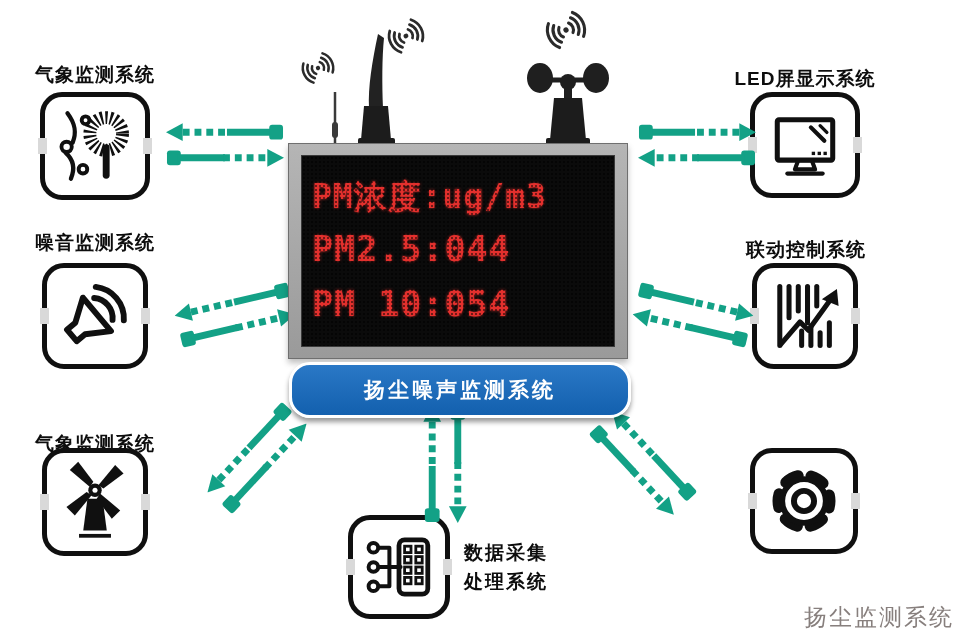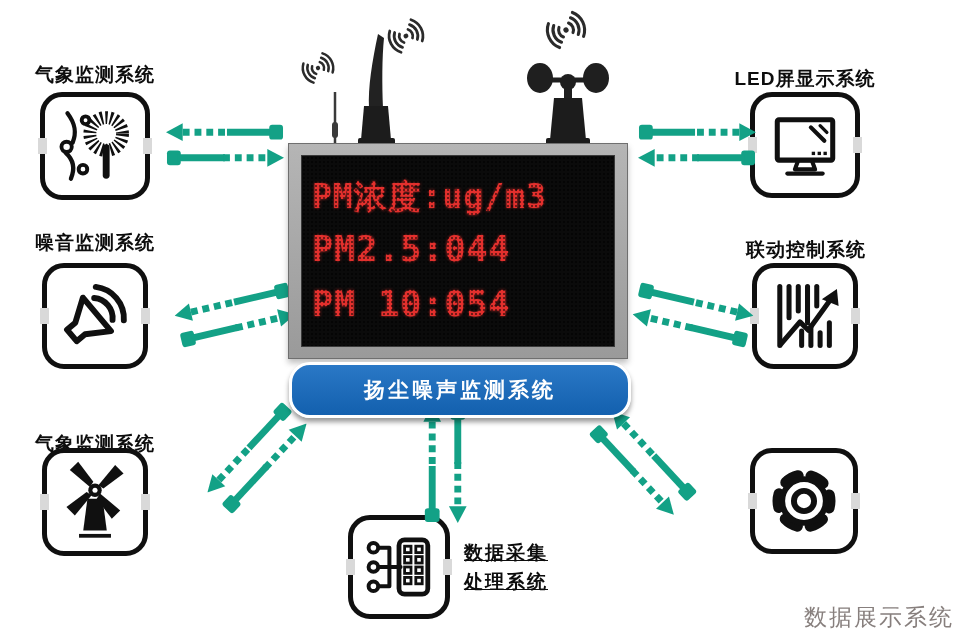--- a/index.html
+++ b/index.html
@@ -66,21 +66,21 @@
   
   .arrow-pair { position:absolute; width:118px; height:46px; color:#13a186; z-index:2; }
   .arrow-pair svg { width:100%; height:100%; overflow:visible; }
 
   
   .hw { position:absolute; z-index:1; }
 
   
   .collect-label {
     position:absolute; left:464px; top:538px; font-size:19px; font-weight:bold;
-    color:#0d0d0d; letter-spacing:2px; line-height:29px; white-space:nowrap;text-decoration:underline;
+    color:#0d0d0d; letter-spacing:2px; line-height:29px; white-space:nowrap;
   }
 
   
   .watermark {
     position:absolute; right:12px; bottom:6px; font-size:23px; color:#877f7d;
     letter-spacing:2px; white-space:nowrap;
   }
 </style>
 </head>
 <body>
@@ -311,15 +311,15 @@
     <svg viewBox="0 0 120 46">
         <use href="#pair"></use>
       </svg>
   </div>
   <div class="arrow-pair" style="left:584px; top:440px; transform:rotate(47deg);">
     <svg viewBox="0 0 120 46">
         <use href="#pair"></use>
       </svg>
   </div>
 
-  <div class="watermark">数据展示系统</div>
+  <div class="watermark">扬尘监测系统</div>
 
 </div>
 
 </body></html>

